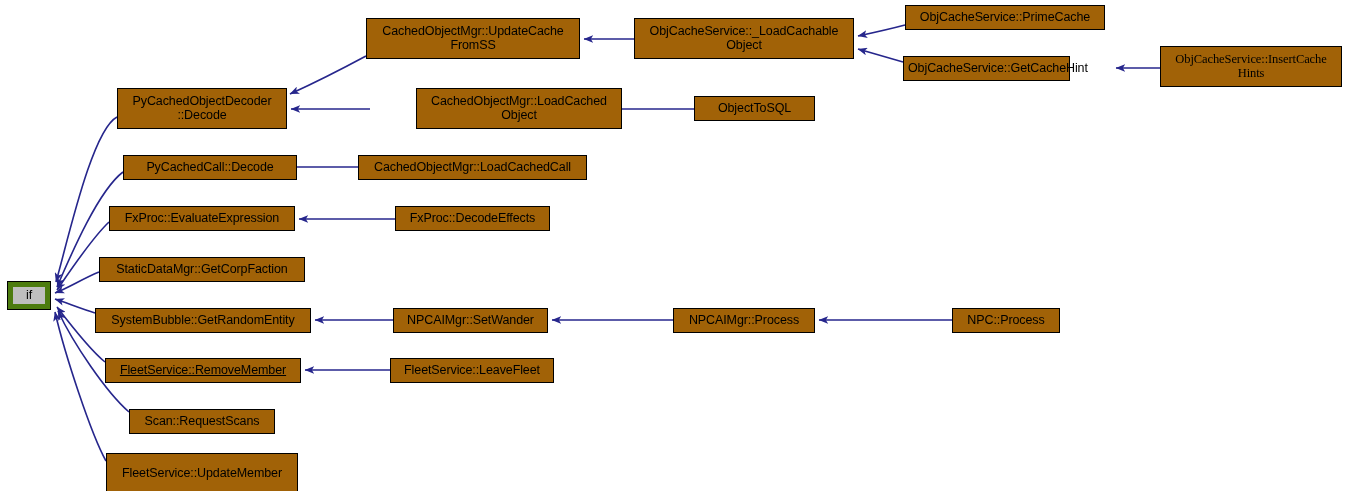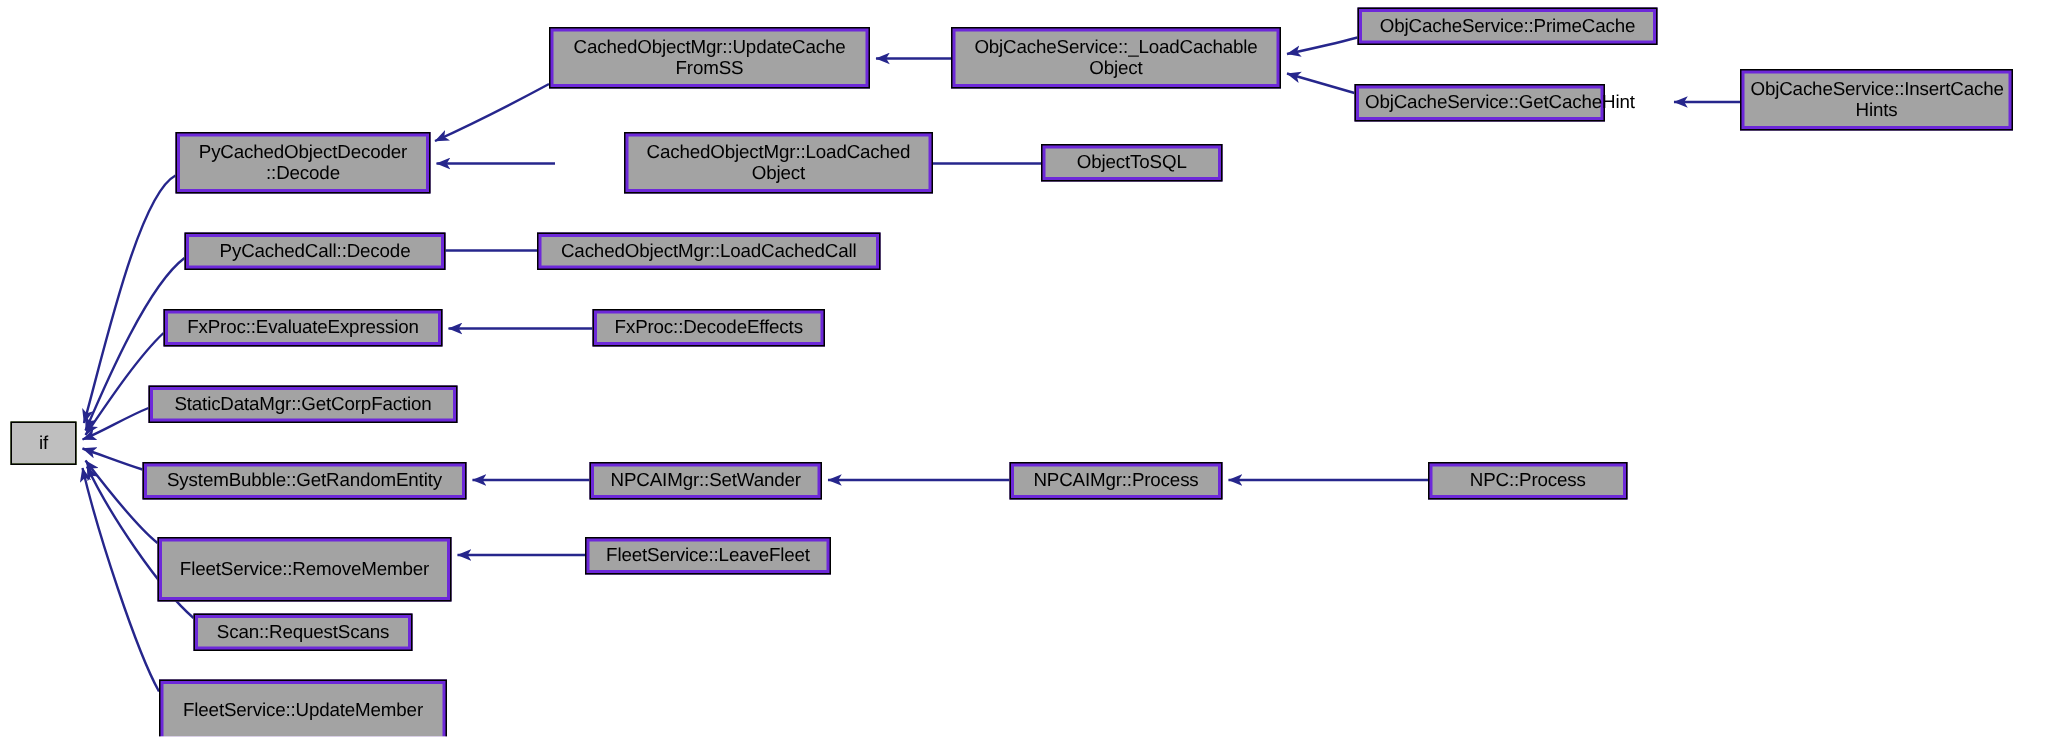--- a/index.html
+++ b/index.html
@@ -26,35 +26,35 @@
     height: 491px;
     pointer-events: none;
   }
   .gnode {
     position: absolute;
     box-sizing: border-box;
     display: flex;
     align-items: center;
     justify-content: center;
     text-align: center;
-    background: #a3a3a3;
-    border: 3px solid #6d28d9;
+    background: #a16207;
+    border: 1px solid #6d28d9;
     outline: 1px solid #000000;
     outline-offset: -1px;
     color: #000000;
     font-size: 12.5px;
     line-height: 13.5px;
     letter-spacing: -0.1px;
     white-space: pre-line;
     padding: 0 4px;
     z-index: 2;
   }
   .gnode.current {
     background: #bfbfbf;
-    border: 1px solid #4d7c0f;
+    border: 6px solid #4d7c0f;
   }
   .gnode .nlabel {
     display: block;
     width: 100%;
   }
 </style>
 </head>
 <body>
 
 <div id="graph-root" style="width: 1364px; height: 491px; background: rgb(255, 255, 255);">
@@ -91,35 +91,35 @@
   </svg>
 
   <div id="node-layer">
       <div class="gnode current" style="left: 7px; top: 281px; width: 44px; height: 29px;"><span class="nlabel">if</span></div>
       <div class="gnode" style="left: 117px; top: 88px; width: 170px; height: 41px;"><span class="nlabel">PyCachedObjectDecoder
 ::Decode</span></div>
       <div class="gnode" style="left: 123px; top: 155px; width: 174px; height: 25px;"><span class="nlabel">PyCachedCall::Decode</span></div>
       <div class="gnode" style="left: 109px; top: 206px; width: 186px; height: 25px;"><span class="nlabel">FxProc::EvaluateExpression</span></div>
       <div class="gnode" style="left: 99px; top: 257px; width: 206px; height: 25px;"><span class="nlabel">StaticDataMgr::GetCorpFaction</span></div>
       <div class="gnode" style="left: 95px; top: 308px; width: 216px; height: 25px;"><span class="nlabel">SystemBubble::GetRandomEntity</span></div>
-      <div class="gnode" style="left: 105px; top: 358px; width: 196px; height: 43px;"><span class="nlabel">FleetService::RemoveMember</span></div>
+      <div class="gnode" style="left: 105px; top: 358px; width: 196px; height: 25px; text-decoration: underline;"><span class="nlabel">FleetService::RemoveMember</span></div>
       <div class="gnode" style="left: 129px; top: 409px; width: 146px; height: 25px;"><span class="nlabel">Scan::RequestScans</span></div>
       <div class="gnode" style="left: 106px; top: 453px; width: 192px; height: 41px;"><span class="nlabel">FleetService::UpdateMember</span></div>
       <div class="gnode" style="left: 366px; top: 18px; width: 214px; height: 41px; justify-content: flex-end;"><span class="nlabel">CachedObjectMgr::UpdateCache
 FromSS</span></div>
       <div class="gnode" style="left: 370px; top: 88px; width: 206px; height: 41px; margin-left: 46px;"><span class="nlabel">CachedObjectMgr::LoadCached
 Object</span></div>
       <div class="gnode" style="left: 358px; top: 155px; width: 229px; height: 25px;"><span class="nlabel">CachedObjectMgr::LoadCachedCall</span></div>
       <div class="gnode" style="left: 395px; top: 206px; width: 155px; height: 25px;"><span class="nlabel">FxProc::DecodeEffects</span></div>
       <div class="gnode" style="left: 393px; top: 308px; width: 155px; height: 25px;"><span class="nlabel">NPCAIMgr::SetWander</span></div>
       <div class="gnode" style="left: 390px; top: 358px; width: 164px; height: 25px;"><span class="nlabel">FleetService::LeaveFleet</span></div>
       <div class="gnode" style="left: 634px; top: 18px; width: 220px; height: 41px;"><span class="nlabel">ObjCacheService::_LoadCachable
 Object</span></div>
       <div class="gnode" style="left: 694px; top: 96px; width: 121px; height: 25px;"><span class="nlabel">ObjectToSQL</span></div>
       <div class="gnode" style="left: 673px; top: 308px; width: 142px; height: 25px;"><span class="nlabel">NPCAIMgr::Process</span></div>
       <div class="gnode" style="left: 905px; top: 5px; width: 200px; height: 25px;"><span class="nlabel">ObjCacheService::PrimeCache</span></div>
       <div class="gnode" style="left: 903px; top: 56px; width: 167px; height: 25px;"><span class="nlabel">ObjCacheService::GetCacheHint</span></div>
-      <div class="gnode" style="left: 952px; top: 308px; width: 133px; height: 25px;"><span class="nlabel">NPC::Process</span></div>
-      <div class="gnode" style="left: 1160px; top: 46px; width: 182px; height: 41px;"><span class="nlabel">ObjCacheService::InsertCache
+      <div class="gnode" style="left: 952px; top: 308px; width: 108px; height: 25px;"><span class="nlabel">NPC::Process</span></div>
+      <div class="gnode" style="left: 1160px; top: 46px; width: 182px; height: 41px; font-family: Liberation Serif, serif;"><span class="nlabel">ObjCacheService::InsertCache
 Hints</span></div>
     </div>
 
 </div>
 
 </body></html>

